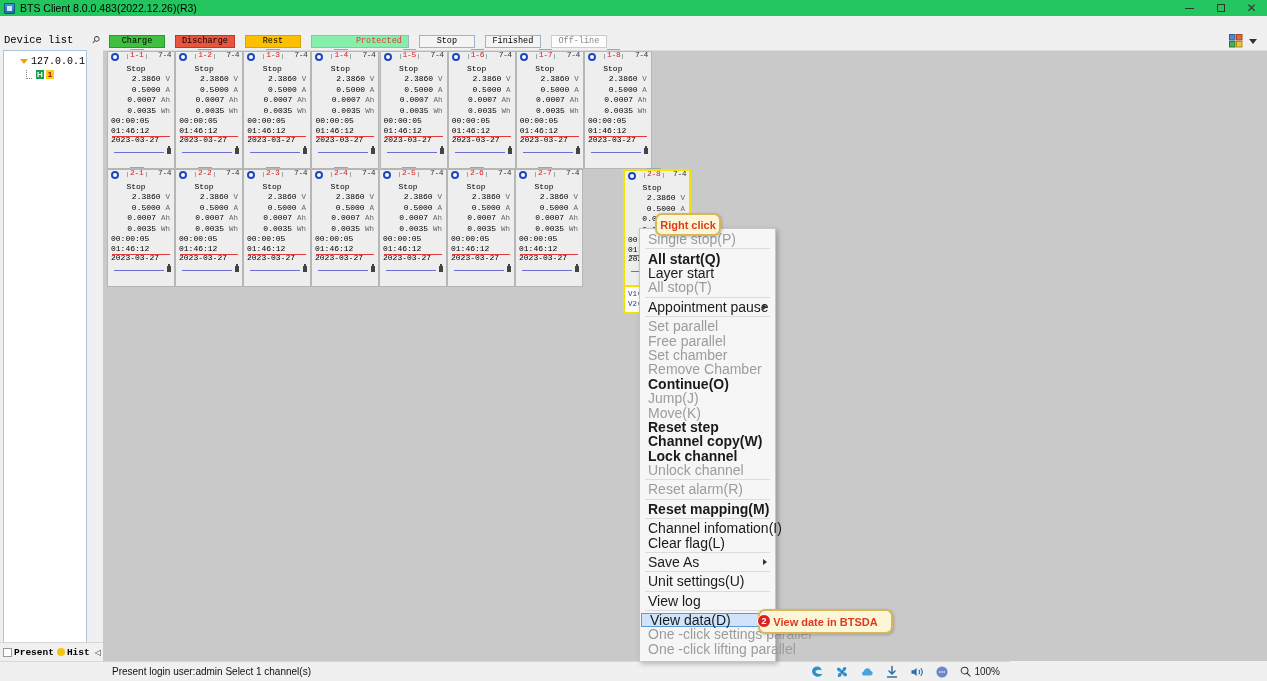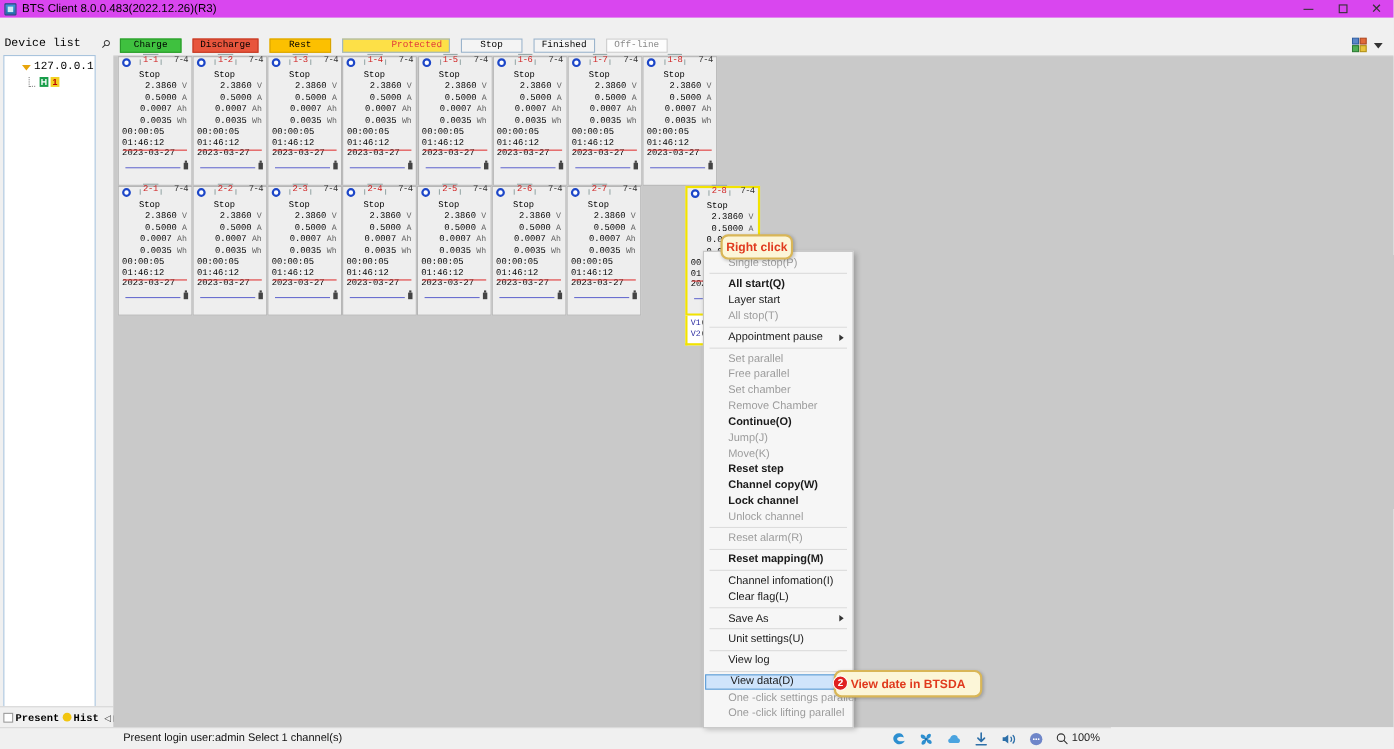--- a/index.html
+++ b/index.html
@@ -12,21 +12,21 @@
   }
   #app {
     position: relative;
     width: 1267px; height: 681px;
     background: #f0f0f0;
   }
 
   
   .titlebar {
     position: absolute; left: 0; top: 0; width: 1267px; height: 16px;
-    background: #d946ef;
+    background: #22c55e;
     display: flex; align-items: center;
     border-bottom: 0px solid #ddd;
   }
   .title-icon {
     width: 11px; height: 11px; margin-left: 4px; margin-right: 5px;
     background: linear-gradient(#3b9ad9,#1f6fa8);
     border: 1px solid #14527d; border-radius: 1px;
     position: relative; flex: none;
   }
   .title-icon::after{
@@ -110,21 +110,21 @@
   }
   .legend-btn {
     height:13px; min-width:56px; padding: 0 6px;
     font-family:"Liberation Mono", monospace; font-size:8.5px;
     display:flex; align-items:center; justify-content:center;
     border:1px solid #8fa8bf; white-space:nowrap;
   }
   .lg-charge    { background:#3fc13f; color:#000; border-color:#2a9a2a; }
   .lg-discharge { background:#e8553c; color:#000; border-color:#c23a24; }
   .lg-rest      { background:#fcc000; color:#000; border-color:#d9a400; }
-  .lg-protected { background:#fde047; color:#e03a3a; border-color:#9bb4cc;padding-left:44px; }
+  .lg-protected { background:#86efac; color:#e03a3a; border-color:#9bb4cc;padding-left:44px; }
   .lg-stop      { background:#f4f4f4; color:#000; border-color:#9bb4cc; }
   .lg-finished  { background:#f4f4f4; color:#000; border-color:#9bb4cc; }
   .lg-offline   { background:#fdfdfd; color:#8a8a8a; border-color:#cccccc; }
 
   .toolbar-right { margin-left:auto; display:flex; align-items:center; gap:6px; padding-right:10px;}
   .grid-icon { width:14px; height:14px; display:block; }
   .caret-dn { width:0;height:0;border-left:4px solid transparent;border-right:4px solid transparent;border-top:5px solid #333;}
 
   
   .workspace {
@@ -214,22 +214,22 @@
   
   .ctxmenu {
     position:absolute; left:639px; top:228px; width:137px; height:434px;
     background:#f6f6f6; border:1px solid #c6c6c6;
     box-shadow: 2px 2px 5px rgba(0,0,0,0.25);
     padding:3px 0; z-index:30;
     font-family:"Liberation Sans", sans-serif;
   }
   .ctxitem {
     height:14.4px; display:flex; align-items:center;
-    padding-left:22px; padding-right:8px;
-    font-size:10px; color:#1a1a1a; white-space:nowrap; position:relative;
+    padding-left:8px; padding-right:8px;
+    font-size:14px; color:#1a1a1a; white-space:nowrap; position:relative;
   }
   .ctxitem.bold { font-weight:bold; }
   .ctxitem.disabled { color:#9c9c9c; }
   .ctxitem.highlight {
     background:#cfe4fb; border:1px solid #5b9bd5;
     margin:0 1px; height:14px;
   }
   .ctxitem .arrow {
     position:absolute; right:8px; top:4px;
     width:0;height:0;border-top:3px solid transparent;border-bottom:3px solid transparent;

